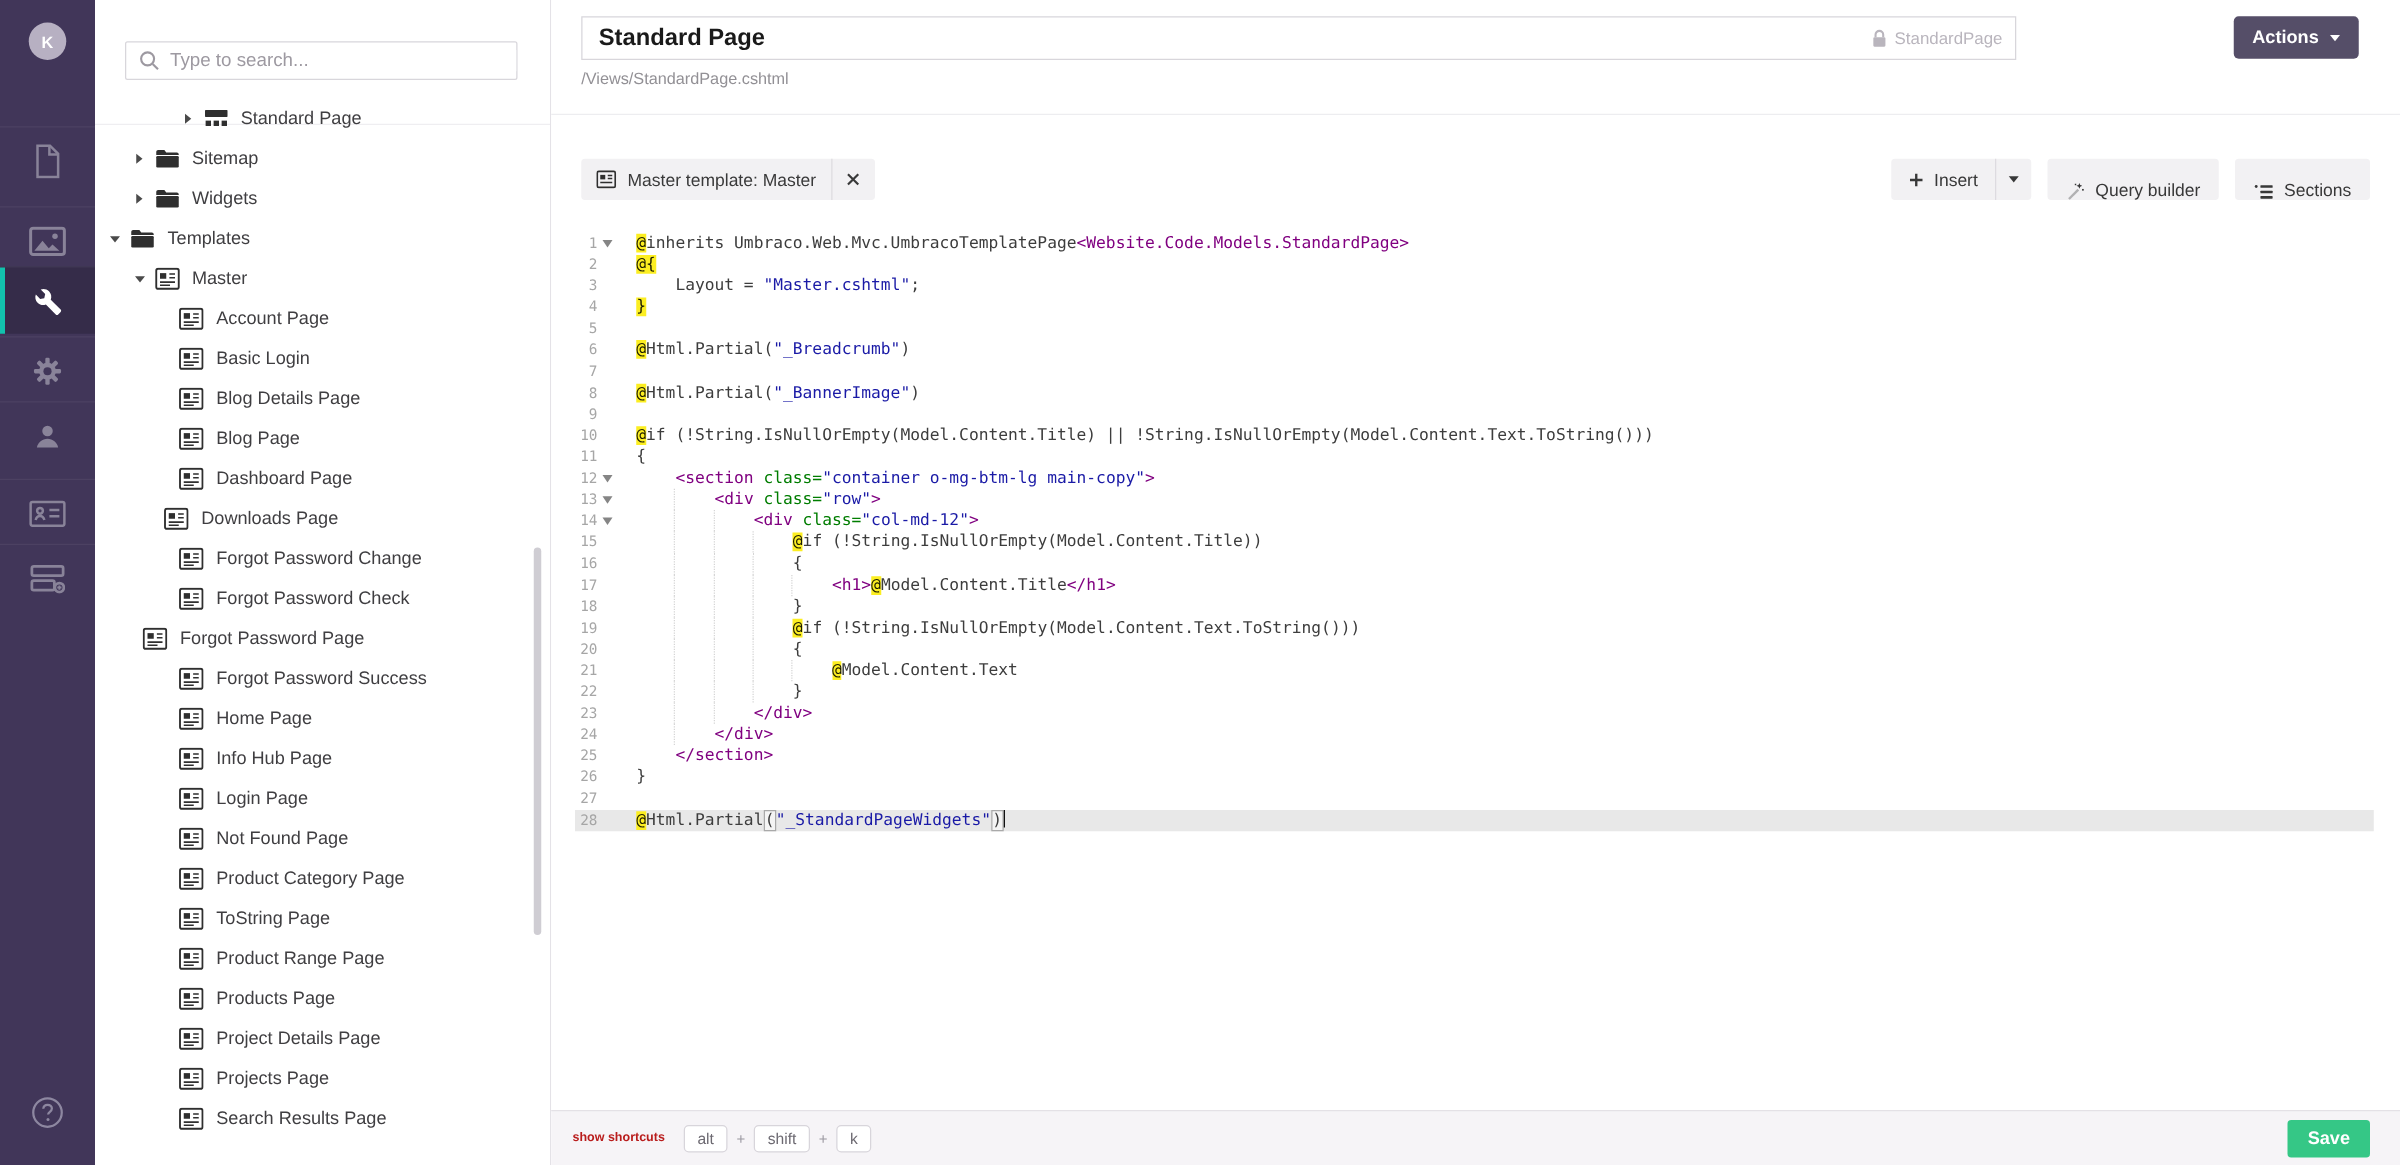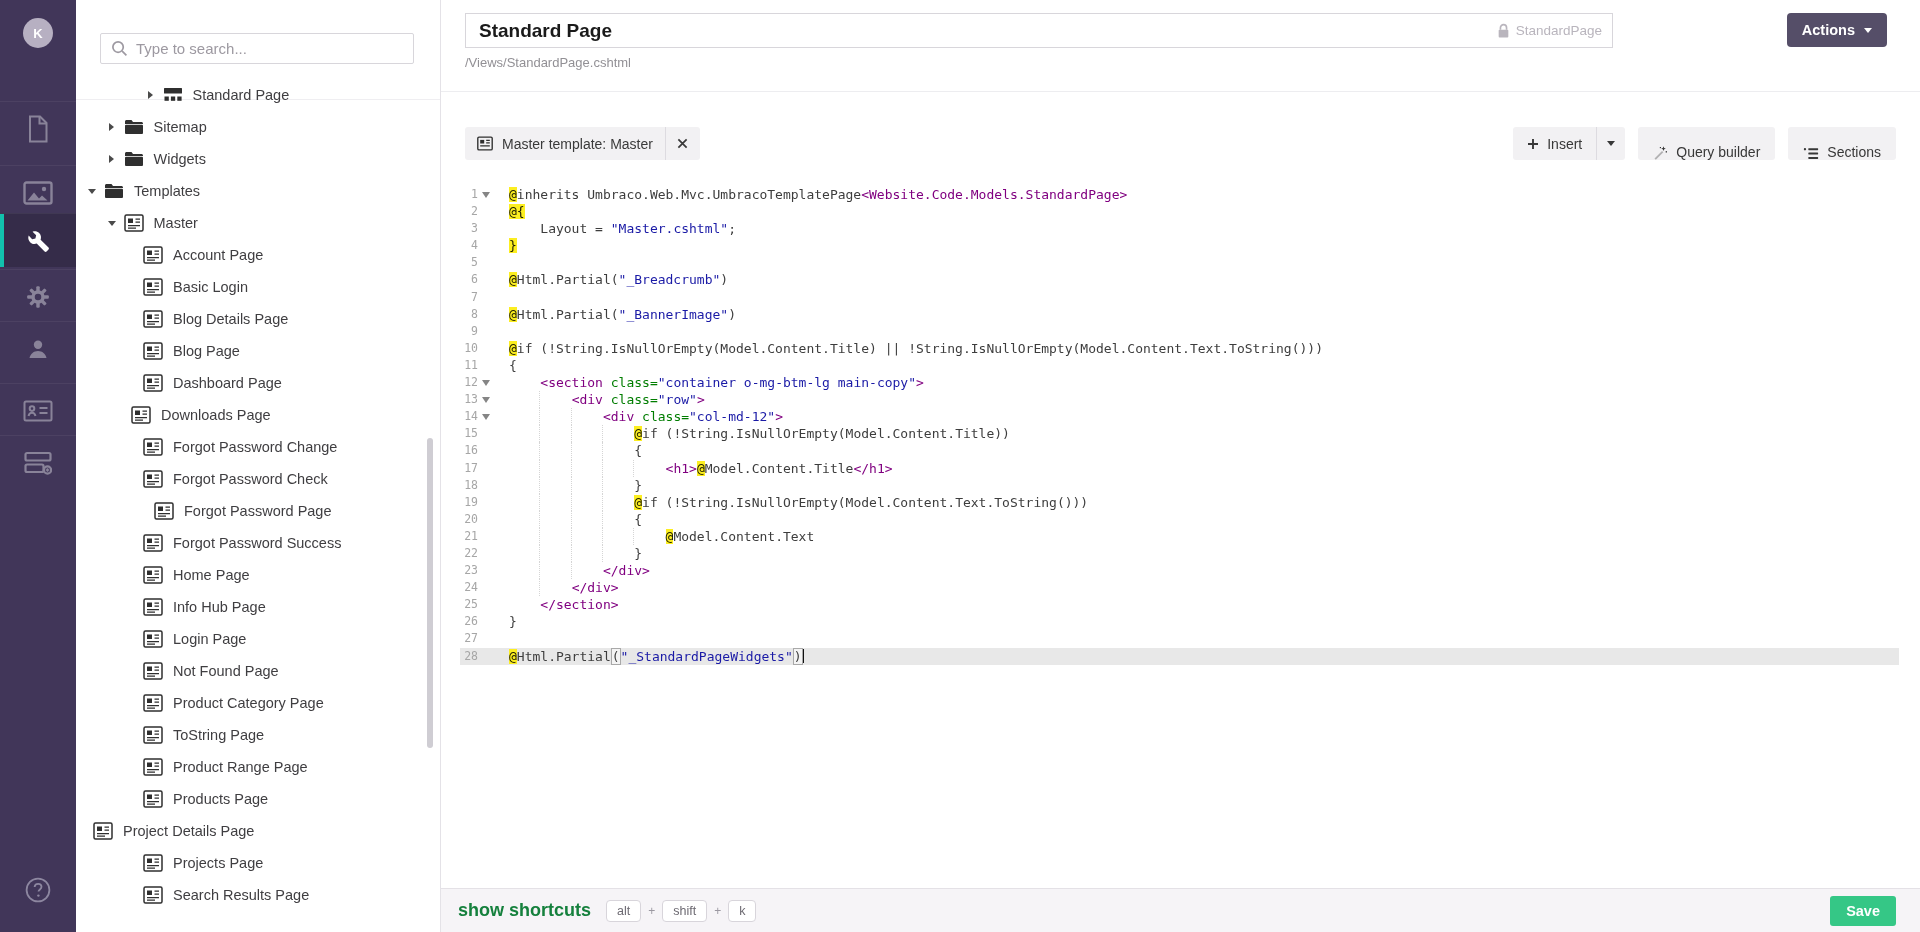--- a/index.html
+++ b/index.html
@@ -97,21 +97,21 @@
   .tk-a{color:var(--code-attr);}
   .tk-s{color:var(--code-string);}
   .tk-b{color:#3d3d3d;border:1px solid #a9a9a9;background:#f4f4f4;}
   .ig{display:inline-block;}
   .gd{border-left:1px dotted #d5d5d5;margin-left:-1px;}
   .cursor{display:inline-block;width:0;border-left:1.6px solid #111;height:14px;vertical-align:-2px;}
 
   
   .footer{position:absolute;left:0;right:0;bottom:0;height:44px;background:#f6f4f7;
           border-top:1px solid #e4e1e6;display:flex;align-items:center;padding:0 24px 0 17px;}
-  .shortcuts{font-size:18px;font-weight:bold;color:#15803d;}
+  .shortcuts{font-size:10px;font-weight:bold;color:#b91c1c;}
   .keys{display:flex;align-items:center;gap:7px;margin-left:15px;}
   .key{background:#fff;border:1px solid #d8d5db;border-radius:4px;padding:3px 10px;
        font-size:12.5px;color:#6d6a72;}
   .key-sep{color:#9b98a1;font-size:12px;}
   .save-btn{margin-left:auto;height:30px;padding:0 16px;border-radius:3px;background:var(--save-btn);
        color:#fff;font-size:14.5px;font-weight:bold;display:flex;align-items:center;cursor:pointer;}
 </style>
 </head>
 <body>
 
@@ -354,21 +354,21 @@
             <span class="tree-caret"></span>
             <span class="icon tree-icon">
               <svg width="20" height="18" viewBox="0 0 20 18" fill="none" stroke="currentColor" stroke-width="1.5">
                 <rect x="1" y="1" width="18" height="16" rx="1.5"></rect>
                 <rect x="4" y="4.5" width="5" height="4.5" fill="currentColor" stroke="none"></rect>
                 <path d="M11.5 5.2h4.5M11.5 8.2h4.5M4 11.7h12M4 14.2h8" stroke-width="1.3"></path>
               </svg>
             </span>
             <span class="tree-label">Forgot Password Check</span>
           </div>
-          <div class="tree-row" style="padding-left: 61px;">
+          <div class="tree-row" style="padding-left: 21px;">
             <span class="tree-caret"></span>
             <span class="icon tree-icon">
               <svg width="20" height="18" viewBox="0 0 20 18" fill="none" stroke="currentColor" stroke-width="1.5">
                 <rect x="1" y="1" width="18" height="16" rx="1.5"></rect>
                 <rect x="4" y="4.5" width="5" height="4.5" fill="currentColor" stroke="none"></rect>
                 <path d="M11.5 5.2h4.5M11.5 8.2h4.5M4 11.7h12M4 14.2h8" stroke-width="1.3"></path>
               </svg>
             </span>
             <span class="tree-label">Forgot Password Page</span>
           </div>
@@ -464,21 +464,21 @@
             <span class="tree-caret"></span>
             <span class="icon tree-icon">
               <svg width="20" height="18" viewBox="0 0 20 18" fill="none" stroke="currentColor" stroke-width="1.5">
                 <rect x="1" y="1" width="18" height="16" rx="1.5"></rect>
                 <rect x="4" y="4.5" width="5" height="4.5" fill="currentColor" stroke="none"></rect>
                 <path d="M11.5 5.2h4.5M11.5 8.2h4.5M4 11.7h12M4 14.2h8" stroke-width="1.3"></path>
               </svg>
             </span>
             <span class="tree-label">Products Page</span>
           </div>
-          <div class="tree-row" style=" text-align: center;">
+          <div class="tree-row" style="padding-left: 50px; text-align: center;">
             <span class="tree-caret"></span>
             <span class="icon tree-icon">
               <svg width="20" height="18" viewBox="0 0 20 18" fill="none" stroke="currentColor" stroke-width="1.5">
                 <rect x="1" y="1" width="18" height="16" rx="1.5"></rect>
                 <rect x="4" y="4.5" width="5" height="4.5" fill="currentColor" stroke="none"></rect>
                 <path d="M11.5 5.2h4.5M11.5 8.2h4.5M4 11.7h12M4 14.2h8" stroke-width="1.3"></path>
               </svg>
             </span>
             <span class="tree-label">Project Details Page</span>
           </div>

